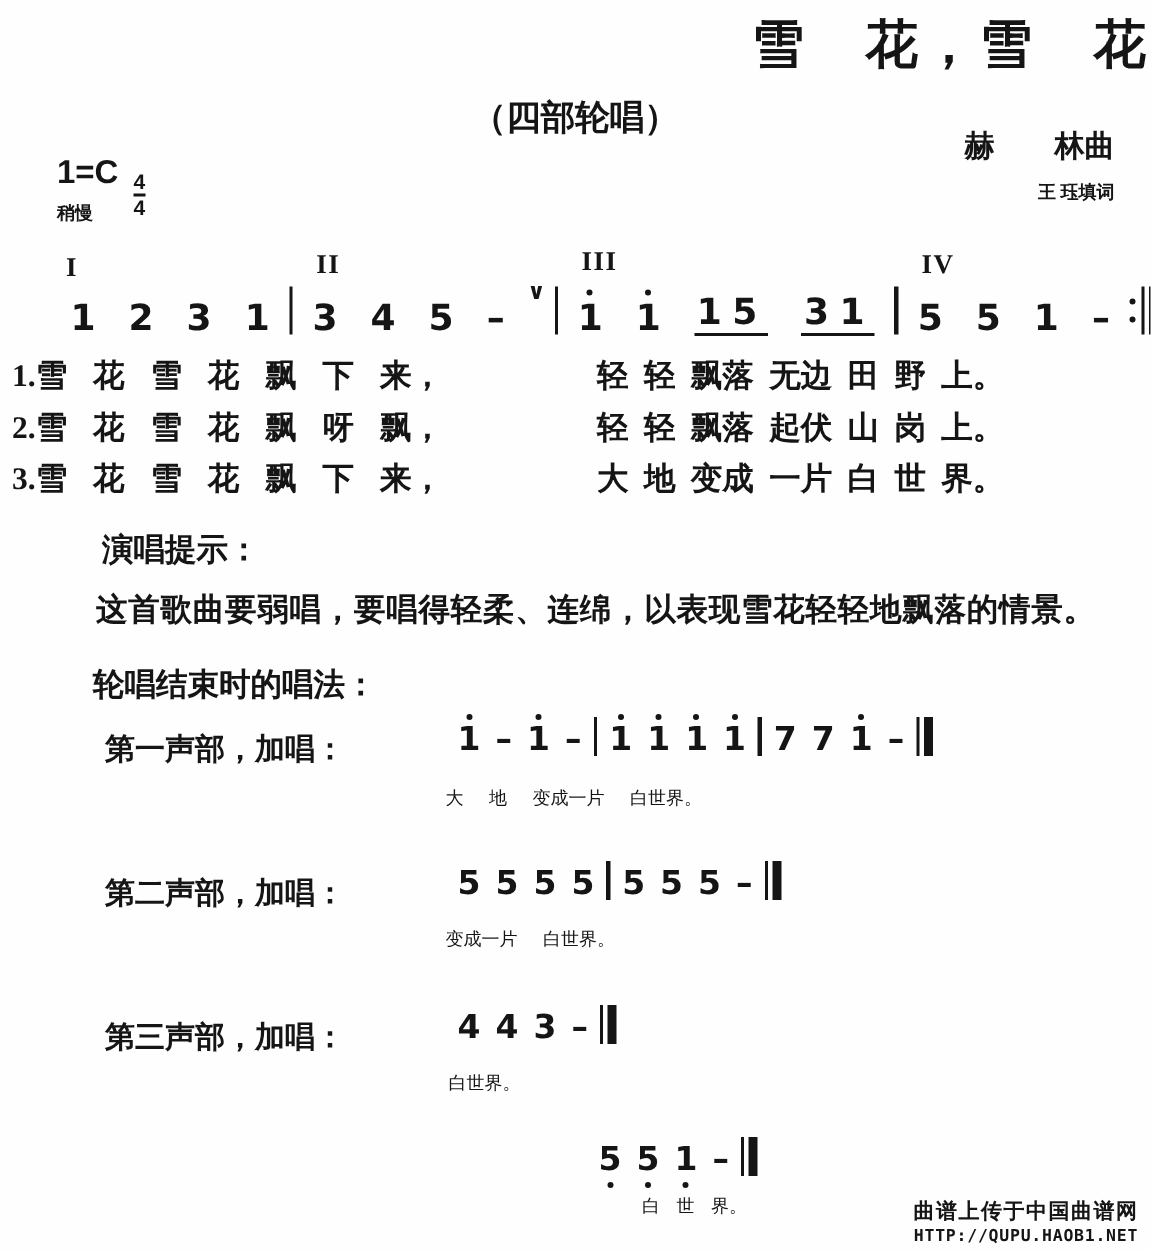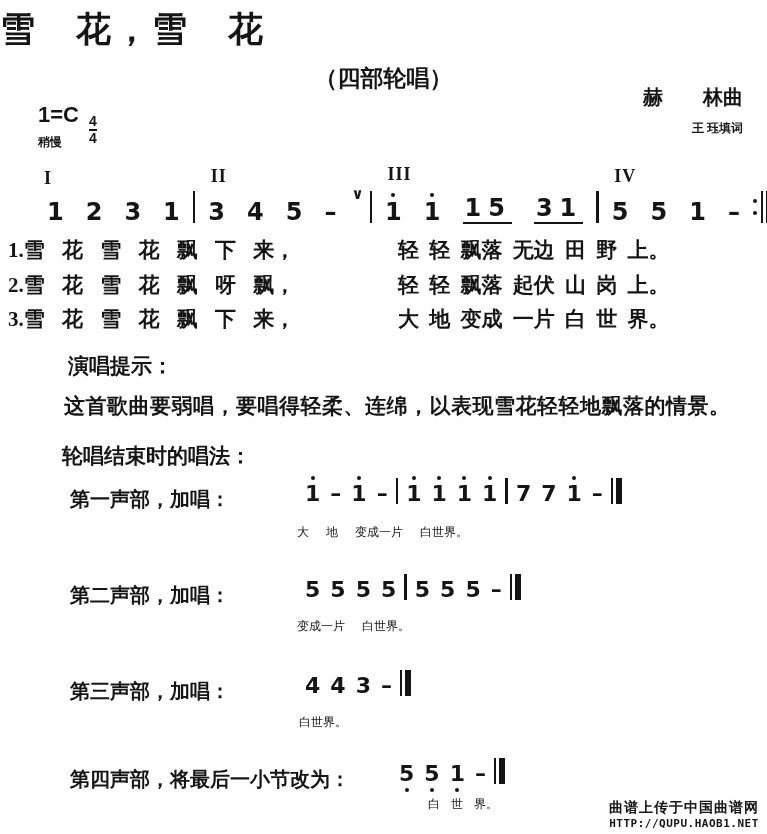--- a/index.html
+++ b/index.html
@@ -3,21 +3,21 @@
 <meta charset="utf-8">
 <style>
   html,body{margin:0;padding:0}
   body{
     width:767px;height:834px;position:relative;overflow:hidden;
     background:#fefefe;color:#151515;
     font-family:"Liberation Serif","DejaVu Serif",serif;
   }
   .abs{position:absolute}
   
-  .title{top:6px;left:0;width:100%;text-align:left;font-size:35px;font-weight:bold;letter-spacing:3px}
+  .title{top:6px;left:0;width:100%;text-align:right;font-size:35px;font-weight:bold;letter-spacing:3px}
   .subtitle{top:63px;left:0;width:100%;text-align:center;font-size:23px;font-weight:bold}
   .composer{top:84px;right:24px;font-size:20px;font-weight:bold;text-align:center}
   .lyricist{top:120px;right:24px;font-size:12px;font-weight:bold;text-align:right}
   .keysig{top:102px;left:38px;font-size:22px;font-weight:bold;font-family:Liberation Sans, sans-serif}
   .frac{display:inline-flex;flex-direction:column;vertical-align:-4px;margin-left:10px;
         font-size:14px;line-height:1;text-align:center;font-weight:bold}
   .frac b{display:block}
   .frac b:first-child{border-bottom:2px solid #151515;padding-bottom:1px}
   .tempo{top:134px;left:38px;font-size:12px;font-weight:bold}
 
@@ -388,21 +388,20 @@
         <i class="nd db hid"></i>
       </span>
       <span class="bar">
         <i class="thin"></i>
         <i class="thick"></i>
       </span>
     </span>
   <span class="part-lyrics">白世界。</span>
 </div>
 <div class="part p4" style="top:752px">
-  <span class="part-label">第四声部，将最后一小节改为：</span>
   <span class="part-notes noterow">
       <span class="note">
         <i class="nd da hid"></i>
         <b class="dg">5</b>
         <i class="nd db"></i>
       </span>
       <span class="note">
         <i class="nd da hid"></i>
         <b class="dg">5</b>
         <i class="nd db"></i>

